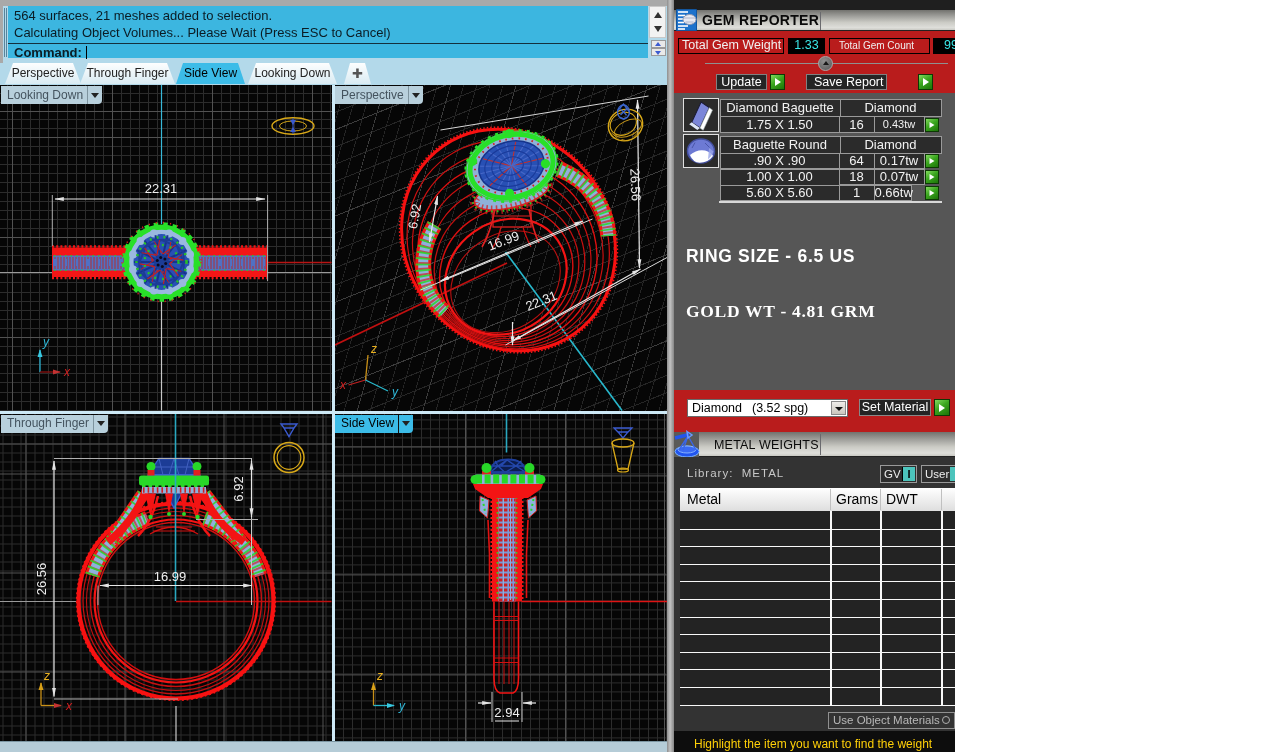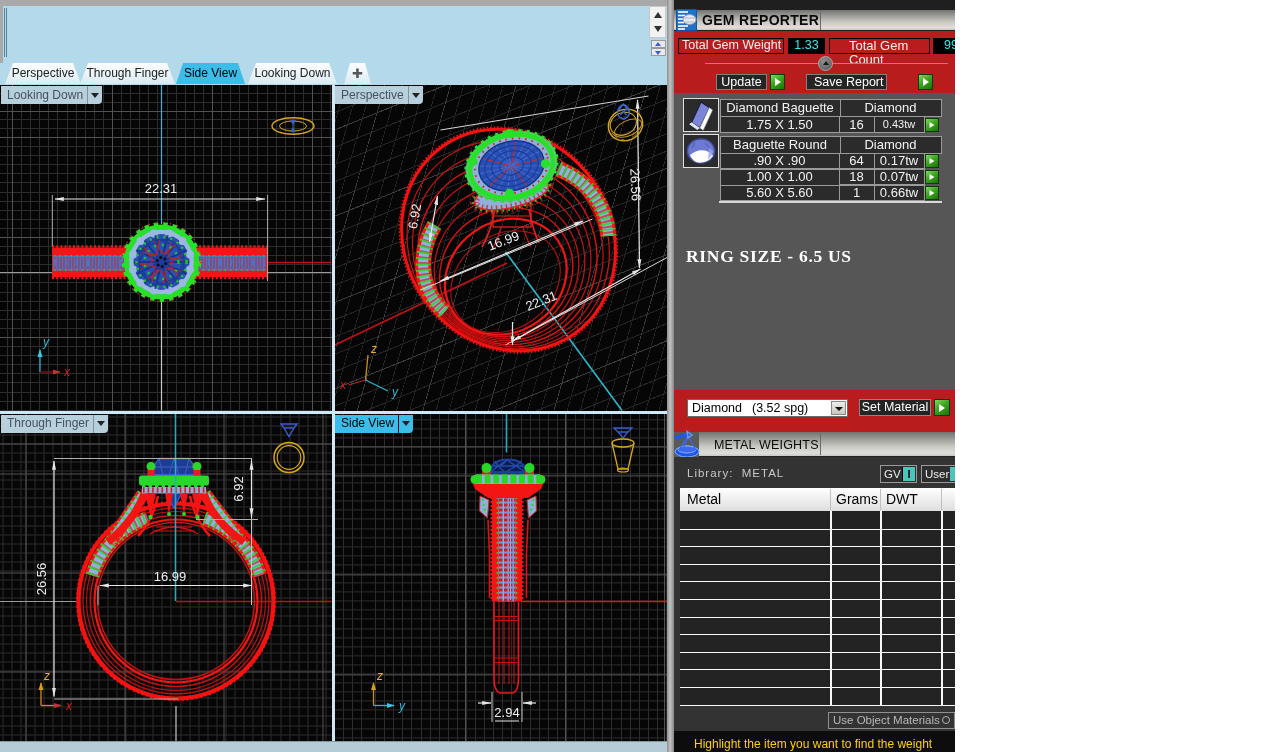--- a/index.html
+++ b/index.html
@@ -23,20 +23,26 @@
 .hdrbar{position:absolute;background:linear-gradient(#72726e,#9b9b97 28%,#cbcbc5 62%,#dededa 88%,#c9c9c3);border-bottom:1px solid #222}
 svg{position:absolute;left:0;top:0}
 </style></head>
 <body>
 <div id="app">
 
 <div class="abs" style="left:0;top:0;width:667px;height:6px;background:#a9a9a9"></div>
 <div class="abs" style="left:0;top:6px;width:3px;height:57px;background:#a9a9a9"></div>
 <div class="abs" style="left:4px;top:8px;width:1px;height:49px;background:#56839b"></div>
 <div class="abs" style="left:6px;top:8px;width:1px;height:49px;background:#56839b"></div>
+<div class="abs" style="left:8px;top:6px;width:640px;height:52px;background:#3cb6e0;color:#0b1c24;font-size:13px">
+ <div class="abs" style="left:6px;top:2px">564 surfaces, 21 meshes added to selection.</div>
+ <div class="abs" style="left:6px;top:19px">Calculating Object Volumes... Please Wait (Press ESC to Cancel)</div>
+ <div class="abs" style="left:0;top:37px;width:640px;height:1px;background:#14303c"></div>
+ <div class="abs" style="left:6px;top:39px;font-weight:bold">Command: <span style="display:inline-block;width:1px;height:13px;background:#000;vertical-align:-2px"></span></div>
+</div>
 
 <div class="abs" style="left:649px;top:6px;width:17px;height:32px;background:#f2f2f2;border:1px solid #c8c8c8">
  <div class="abs" style="left:4px;top:5px;width:0;height:0;border-left:4px solid transparent;border-right:4px solid transparent;border-bottom:6px solid #303030"></div>
  <div class="abs" style="left:4px;top:19px;width:0;height:0;border-left:4px solid transparent;border-right:4px solid transparent;border-top:6px solid #303030"></div>
 </div>
 <div class="abs" style="left:651px;top:40px;width:15px;height:8px;background:#e9e9e9;border:1px solid #9a9a9a">
  <div class="abs" style="left:3px;top:1px;width:0;height:0;border-left:3.5px solid transparent;border-right:3.5px solid transparent;border-bottom:4.5px solid #3b5bd0"></div>
 </div>
 <div class="abs" style="left:651px;top:48px;width:15px;height:8px;background:#e9e9e9;border:1px solid #9a9a9a">
  <div class="abs" style="left:3px;top:1.5px;width:0;height:0;border-left:3.5px solid transparent;border-right:3.5px solid transparent;border-top:4.5px solid #3b5bd0"></div>
@@ -546,21 +552,21 @@
           <line x1="2" y1="13.5" x2="8" y2="13.5"></line>
           <line x1="2" y1="17" x2="12" y2="17"></line>
           <line x1="2" y1="20" x2="9" y2="20"></line>
         </g>
         <ellipse cx="13.5" cy="10.5" rx="6.5" ry="5" fill="#e8eaf2" stroke="#9098b0"></ellipse>
         <path d="M8,9 L19,9 M9.5,13 L17.5,13" stroke="#a8aec4" stroke-width="0.9"></path>
       </svg>
       <div class="abs" style="left:28px;top:12px;font-size:14px;font-weight:bold;color:#0a0a0a;letter-spacing:0.3px">GEM REPORTER</div>
       <div class="abs" style="left:4px;top:38px;width:106px;height:15.5px;border:1px solid #000;color:#f0f0f0;font-size:12.5px;line-height:13.5px;padding-left:3px">Total Gem Weight</div>
       <div class="abs" style="left:114px;top:38px;width:37px;height:15.5px;background:#000;color:#3ae8e8;font-size:12.5px;line-height:15px;text-align:center">1.33</div>
-      <div class="abs" style="left:155px;top:38px;width:101px;height:15.5px;border:1px solid #000;color:#f0f0f0;font-size:13px;line-height:13.5px;padding-left:19px">Total Gem Count</div>
+      <div class="abs" style="left:155px;top:38px;width:101px;height:15.5px;border:1px solid #000;color:#f0f0f0;font-size:10px;line-height:13.5px;padding-left:9px">Total Gem Count</div>
       <div class="abs" style="left:259px;top:38px;width:29px;height:15.5px;background:#000;color:#3ae8e8;font-size:12.5px;line-height:15px;padding-left:11px">99</div>
       <div class="abs" style="left:31px;top:62.5px;width:243px;height:1.5px;background:#909090"></div>
       <div class="abs" style="left:144px;top:56px;width:15px;height:15px;border-radius:50%;background:radial-gradient(circle at 38% 32%,#909090,#555);border:1px solid #a8a8a8">
         <div class="abs" style="left:3.5px;top:4px;width:0;height:0;border-left:3px solid transparent;border-right:3px solid transparent;border-bottom:4.5px solid #181818"></div>
       </div>
       <div class="abs" style="left:42px;top:74px;width:51px;height:16px;background:#252525;border:1px solid #808080;color:#fff;font-size:12.5px;line-height:14px;text-align:center">Update</div>
       <div class="gbtn" style="left:96px;top:74px;width:15px;height:16px">
         <i></i>
       </div>
       <div class="abs" style="left:132px;top:74px;width:81px;height:16px;background:#252525;border:1px solid #808080;color:#fff;font-size:12.5px;line-height:14px;padding-left:7px;white-space:nowrap">Save Report</div>
@@ -600,26 +606,27 @@
         <i style="border-top-width:3.5px;border-bottom-width:3.5px;border-left-width:5px"></i>
       </div>
       <div class="cell" style="left:45.5px;top:169px;width:120px;height:29px;line-height:14px;font-size:13px">1.00 X 1.00</div>
       <div class="cell" style="left:164.5px;top:169px;width:36px;height:16px;line-height:14px;font-size:13px">18</div>
       <div class="cell" style="left:199.5px;top:169px;width:51px;height:16px;line-height:14px;font-size:13px">0.07tw</div>
       <div class="gbtn" style="left:251px;top:170px;width:14px;height:14px">
         <i style="border-top-width:3.5px;border-bottom-width:3.5px;border-left-width:5px"></i>
       </div>
       <div class="cell" style="left:45.5px;top:185px;width:120px;height:16px;line-height:14px;font-size:13px">5.60 X 5.60</div>
       <div class="cell" style="left:164.5px;top:185px;width:36px;height:16px;line-height:14px;font-size:13px">1</div>
-      <div class="cell" style="left:199.5px;top:185px;width:51px;height:16px;line-height:14px;font-size:13px">0.66tw</div>
+      <div class="cell" style="left:199.5px;top:185px;width:38px;height:16px;line-height:14px;font-size:13px">0.66tw</div>
       <div class="gbtn" style="left:251px;top:186px;width:14px;height:14px">
         <i style="border-top-width:3.5px;border-bottom-width:3.5px;border-left-width:5px"></i>
       </div>
       <div class="abs" style="left:45px;top:201px;width:223px;height:2px;background:#d8d8d8"></div>
-      <div class="abs" style="left:12px;top:246px;color:#fff;font-family:Liberation Serif, serif;font-weight:bold;font-size:17.5px;letter-spacing:0.7px">RING SIZE - 6.5 US</div>
+      <div class="abs" style="left:12px;top:246px;color:#fff;font-family:Liberation Sans, sans-serif;font-weight:bold;font-size:17.5px;letter-spacing:0.7px">RING SIZE - 6.5 US</div>
+      <div class="abs" style="left:12px;top:301px;color:#fff;font-family:'Liberation Serif',serif;font-weight:bold;font-size:17.5px;letter-spacing:0.7px">GOLD WT - 4.81 GRM</div>
       <div class="abs" style="left:13px;top:399px;width:161px;height:18px;background:#fff;border:1px solid #6a6a6a;color:#000;font-size:12.5px;line-height:16px">
         <span style="position:absolute;left:4px">Diamond</span>
         <span style="position:absolute;left:64px">(3.52 spg)</span>
         <div class="abs" style="right:1px;top:1px;width:15px;height:14px;background:linear-gradient(#efedea,#cac6bd);border:1px solid #8a8a8a">
           <div class="abs" style="left:3px;top:5px;width:0;height:0;border-left:4px solid transparent;border-right:4px solid transparent;border-top:4.5px solid #111"></div>
         </div>
       </div>
       <div class="abs" style="left:185px;top:399px;width:72px;height:17px;background:#242424;border:1px solid #888;color:#fff;font-size:12.5px;line-height:15px;text-align:center">Set Material</div>
       <div class="gbtn" style="left:260px;top:399px;width:16px;height:17px">
         <i></i>

